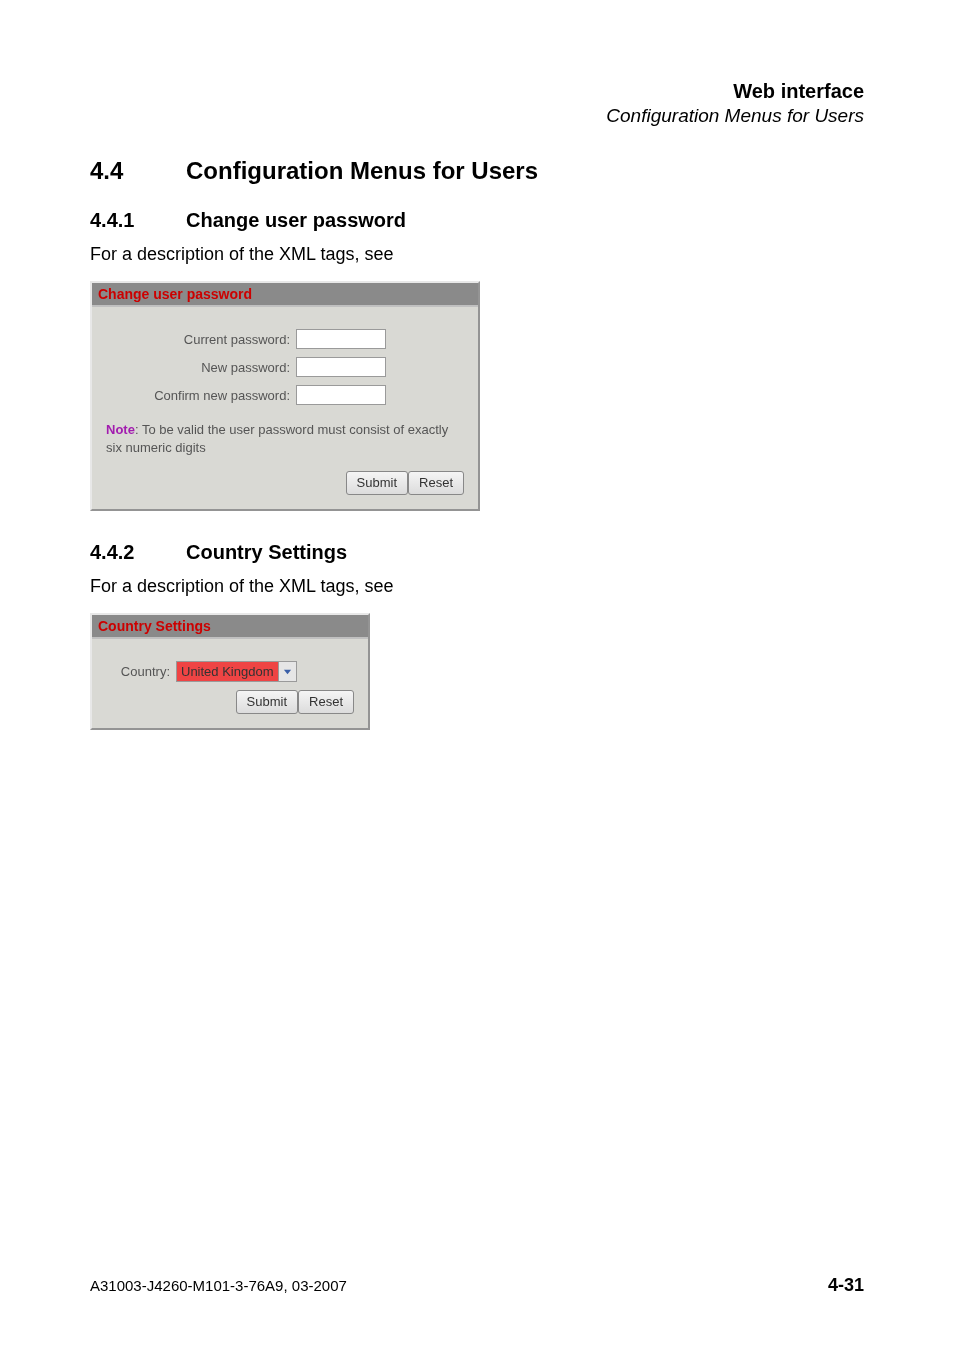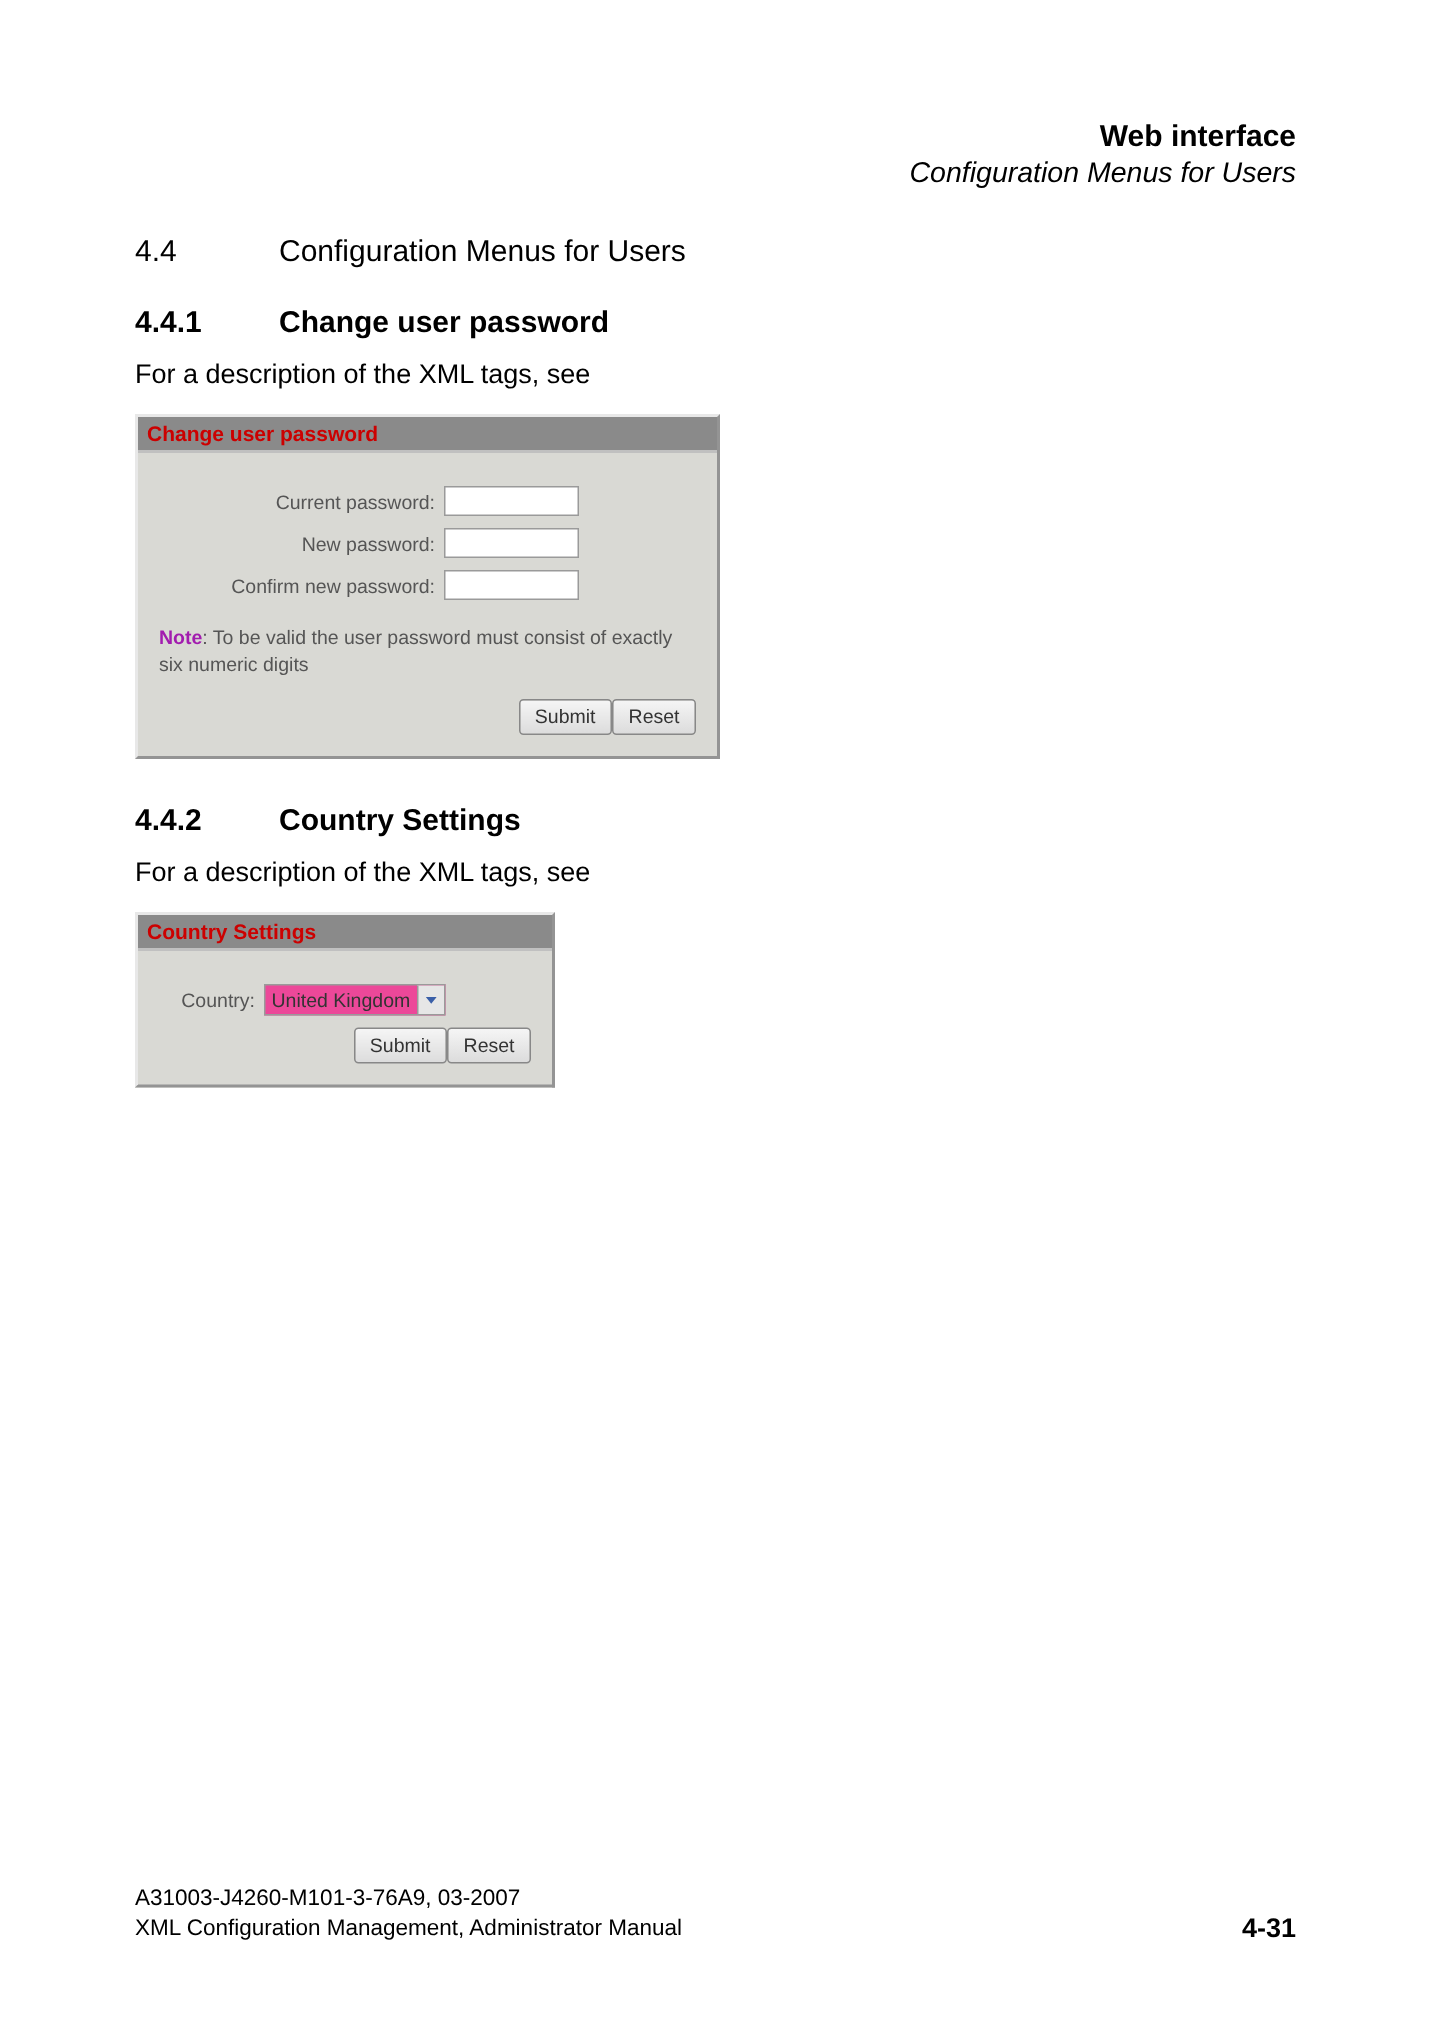--- a/index.html
+++ b/index.html
@@ -1,36 +1,36 @@
 <!DOCTYPE html>
 <html><head>
 <meta charset="utf-8">
 <style>
   * { box-sizing: border-box; margin: 0; padding: 0; }
   html, body { width: 954px; height: 1351px; background: #ffffff; font-family: Arial, Helvetica, sans-serif; }
   .page { position: relative; width: 954px; height: 1351px; padding: 80px 90px 60px 90px; }
   .header-right { text-align: right; margin-bottom: 30px; }
   .header-title { font-weight: bold; font-size: 20px; color: #000; }
   .header-sub { font-style: italic; font-size: 19px; color: #000; margin-top: 2px; }
-  .sec-heading { font-weight: normal; font-size: 20px; color: #000; margin-top: 20px; margin-bottom: 24px; display: flex; }
+  .sec-heading { font-weight: bold; font-size: 24px; color: #000; margin-top: 20px; margin-bottom: 24px; display: flex; }
   .sec-heading .num { display: inline-block; width: 96px; flex-shrink: 0; }
   .subsec-heading { font-weight: bold; font-size: 20px; color: #000; margin-top: 20px; margin-bottom: 12px; display: flex; }
   .subsec-heading .num { display: inline-block; width: 96px; flex-shrink: 0; }
   .body-text { font-size: 18px; color: #000; margin-bottom: 16px; }
   .panel { border: 2px outset #e8e8e8; background: #d9d9d4; margin-bottom: 30px; }
   .panel-1 { width: 390px; }
   .panel-2 { width: 280px; }
   .panel-header { background: #8a8a8a; color: #cc0000; font-weight: bold; font-family: Verdana, Arial, sans-serif; font-size: 14px; padding: 3px 6px; border-bottom: 2px inset #c0c0c0; }
   .panel-body { padding: 14px 14px 14px 14px; }
   .form-row { display: flex; align-items: center; margin: 8px 0; }
   .form-label { text-align: right; font-family: Verdana, Arial, sans-serif; font-size: 13px; color: #555555; padding-right: 6px; }
   .panel-1 .form-label { width: 190px; flex-shrink: 0; }
   .panel-2 .form-label { width: 70px; flex-shrink: 0; }
   .text-input { width: 90px; height: 20px; border: 1px solid #9a9a9a; background: #ffffff; font-size: 13px; padding: 1px 2px; }
-  .select-wrap { display: inline-flex; align-items: stretch; border: 1px solid #9a9a9a; background: #ec4899; height: 21px; }
+  .select-wrap { display: inline-flex; align-items: stretch; border: 1px solid #9a9a9a; background: #ef4444; height: 21px; }
   .select-value { font-family: Verdana, Arial, sans-serif; font-size: 13px; color: #333; padding: 1px 4px; line-height: 18px; }
   .select-btn { width: 18px; background: #e6e6e6; border-left: 1px solid #9a9a9a; display: flex; align-items: center; justify-content: center; }
   .select-btn svg { width: 9px; height: 9px; }
   .note-text { font-family: Verdana, Arial, sans-serif; font-size: 13px; color: #555555; line-height: 1.4; margin: 16px 0 14px 0; }
   .note-text b { color: #a21caf; }
   .btn-row { display: flex; justify-content: flex-end; margin-top: 6px; }
   .btn { background: linear-gradient(#f5f5f5, #dcdcdc); border: 1px solid #888; border-radius: 3px; padding: 2px 10px; font-family: Verdana, Arial, sans-serif; font-size: 13px; color: #333; cursor: pointer; line-height: 18px; }
   .footer { position: absolute; left: 90px; right: 90px; bottom: 55px; display: flex; justify-content: space-between; align-items: flex-end; }
   .footer-left { font-size: 15px; color: #000; line-height: 1.35; }
   .footer-right { font-size: 18px; font-weight: bold; color: #000; }
@@ -106,18 +106,17 @@
       <div class="btn-row">
         <button class="btn">Submit</button>
         <button class="btn">Reset</button>
       </div>
     </div>
   </div>
 
   <div class="footer">
     <div class="footer-left">
       <div>A31003-J4260-M101-3-76A9, 03-2007</div>
-      <div>XML Configuration Management, Administrator Manual</div>
     </div>
     <div class="footer-right">4-31</div>
   </div>
 
 </div>
 
 </body></html>

